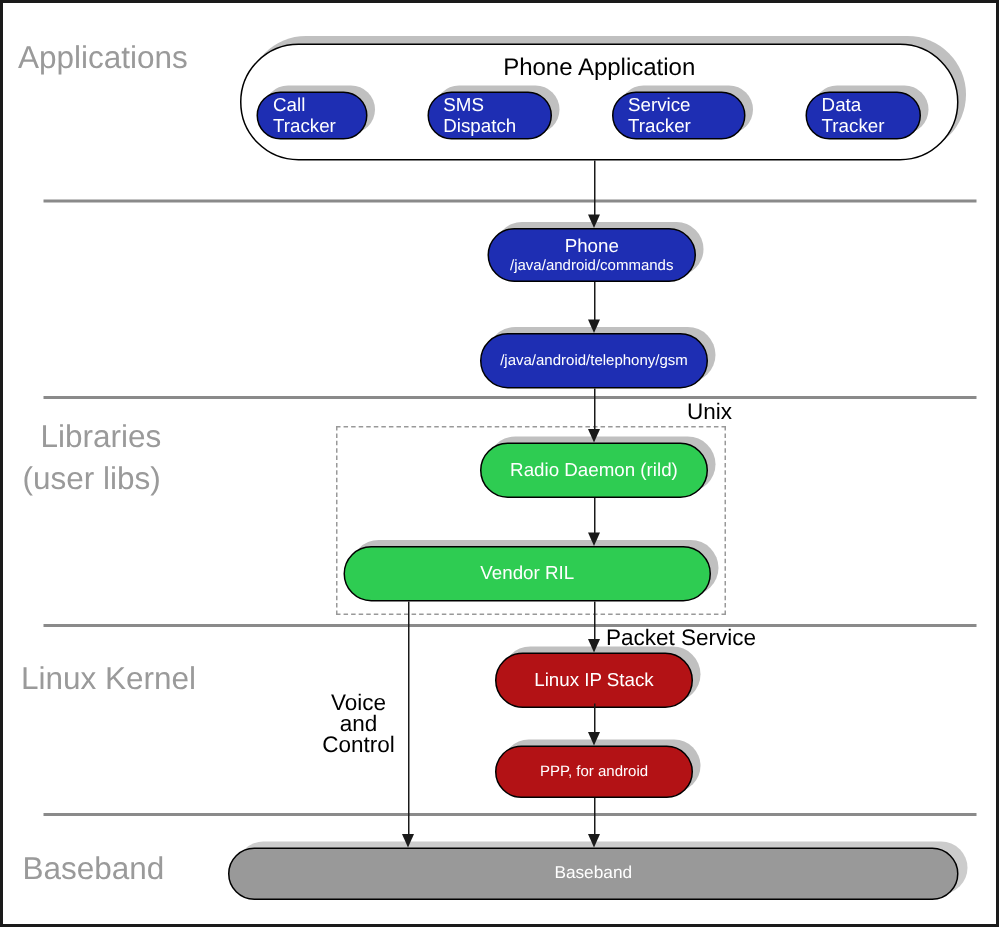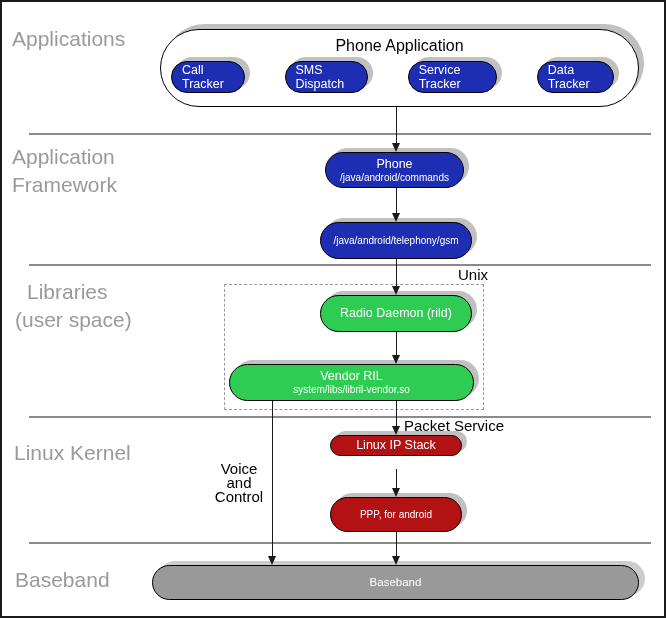--- a/index.html
+++ b/index.html
@@ -51,27 +51,23 @@
   .arrow-head { position:absolute; width:0; height:0; border-left:4px solid transparent; border-right:4px solid transparent; border-top:9px solid #1a1a1a; }
 </style>
 </head>
 <body>
 
 <div class="stage">
 
   <div class="section-label" style="left:10px; top:23px;">
     <div>Applications</div>
   </div>
-  <div class="section-label" style="left:10px; top:141px;">
-    <div>Application</div>
-    <div>Framework</div>
-  </div>
   <div class="section-label" style="left:13px; top:276px;">
     <div style="padding-left:12px;">Libraries</div>
-    <div>(user space)</div>
+    <div>(user libs)</div>
   </div>
   <div class="section-label" style="left:12px; top:437px;">
     <div>Linux Kernel</div>
   </div>
   <div class="section-label" style="left:13px; top:564px;">
     <div>Baseband</div>
   </div>
 
   <div class="divider" style="top:131px;"></div>
   <div class="divider" style="top:262px;"></div>
@@ -105,24 +101,23 @@
   </div>
   <div class="node blue" style="left:318px; top:220px; width:152px; height:37px;">
     <div class="ns">/java/android/telephony/gsm</div>
   </div>
 
   <div class="node green" style="left:318px; top:293px; width:152px; height:37px;">
     <div class="nt">Radio Daemon (rild)</div>
   </div>
   <div class="node green" style="left:227px; top:362px; width:245px; height:37px;">
     <div class="nt">Vendor RIL</div>
-    <div class="ns">system/libs/libril-vendor.so</div>
   </div>
 
-  <div class="node red" style="left:328px; top:433px; width:132px; height:21px;">
+  <div class="node red" style="left:328px; top:433px; width:132px; height:37px;">
     <div class="nt">Linux IP Stack</div>
   </div>
   <div class="node red" style="left:328px; top:495px; width:132px; height:35px;">
     <div class="ns">PPP, for android</div>
   </div>
 
   <div class="node gray" style="left:150px; top:563px; width:487px; height:35px; border-radius:17.5px;">
     <div class="nt" style="font-size:11.5px;">Baseband</div>
   </div>
 

